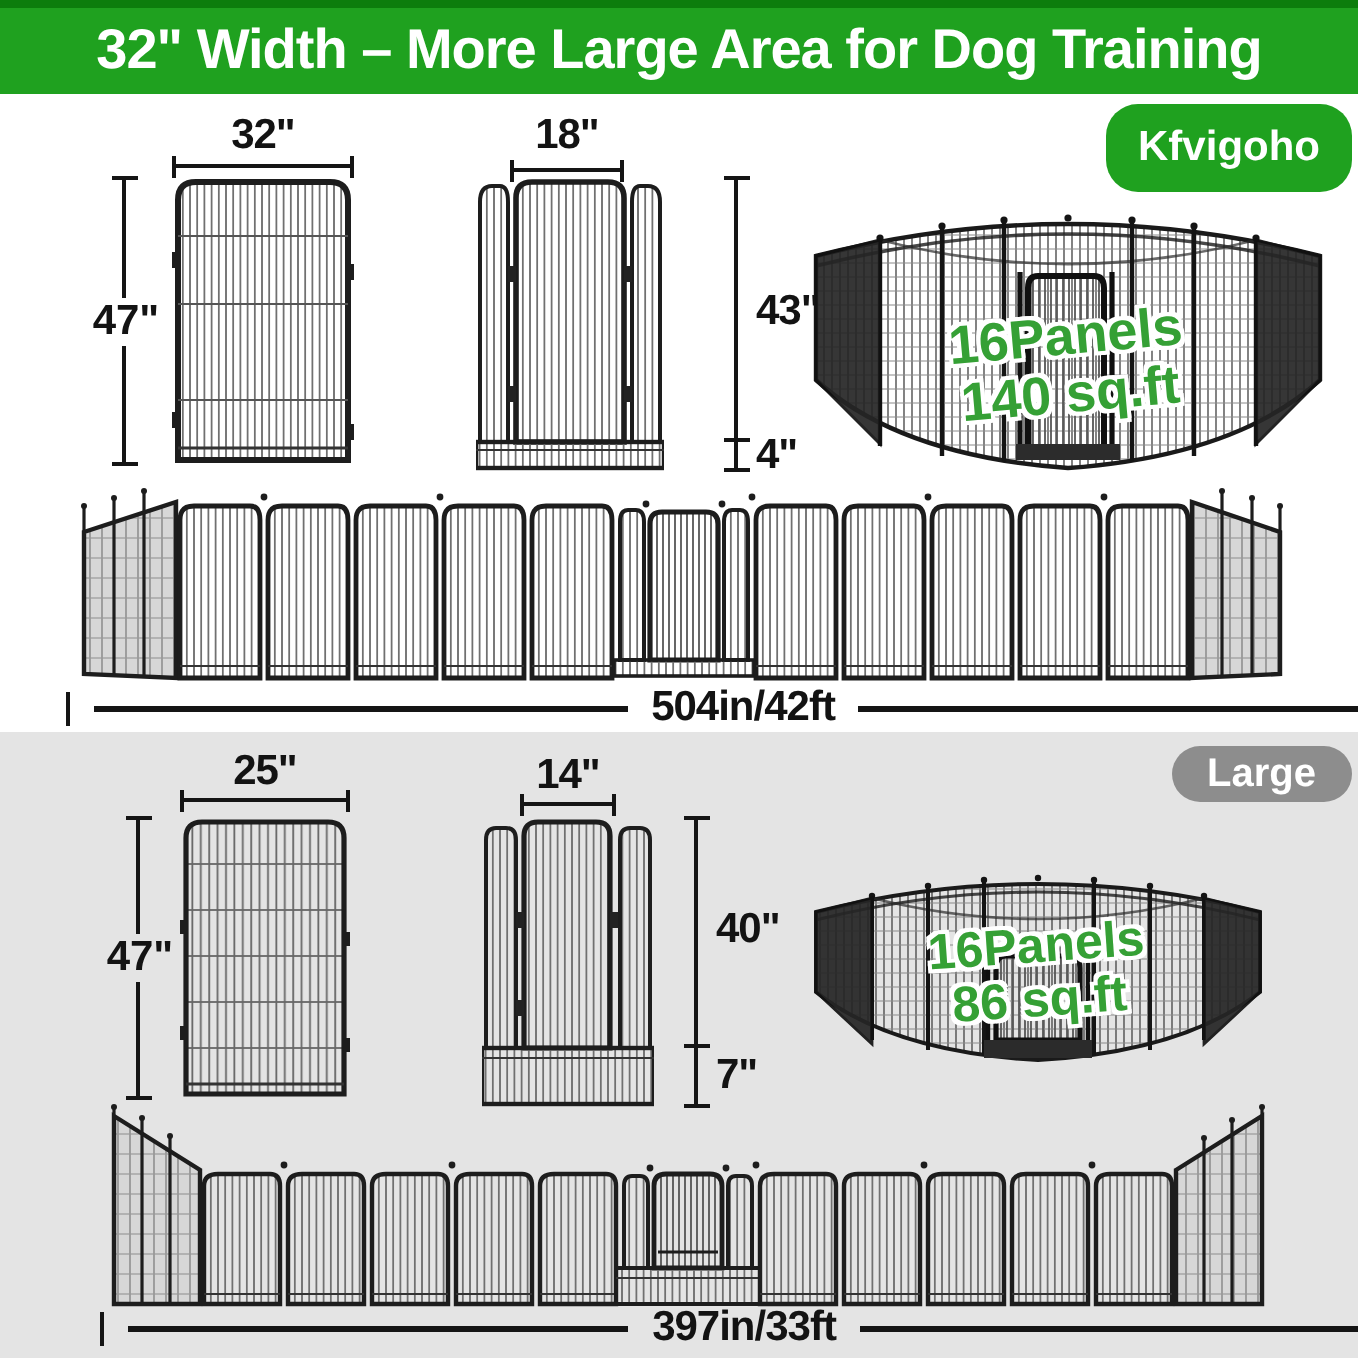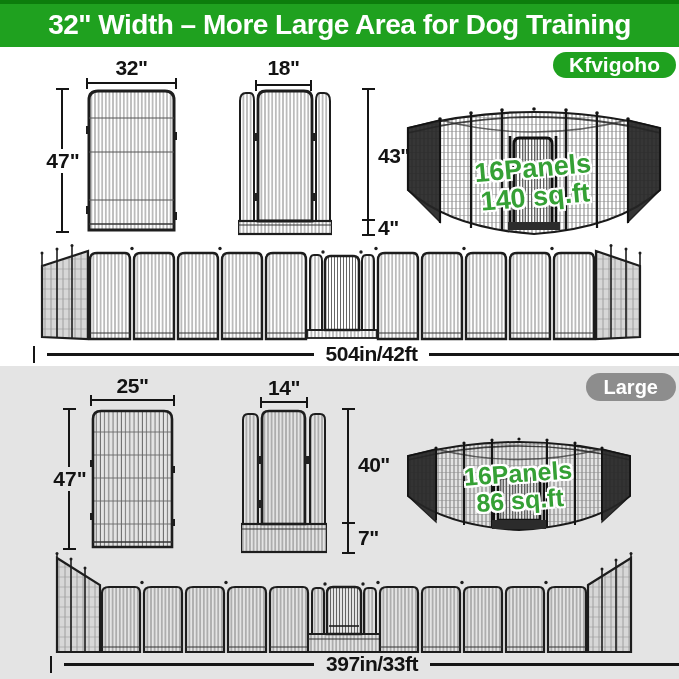--- a/index.html
+++ b/index.html
@@ -6,21 +6,21 @@
   .stage{position:relative;width:679px;height:679px;overflow:hidden;background:#ffffff;
          font-family:"Liberation Sans",sans-serif;color:#131313;}
   
   .banner{position:absolute;top:0;left:0;width:679px;height:47px;background:#1fa11f;
           border-top:4px solid #0c7d0c;box-sizing:border-box;}
   .banner span{display:block;text-align:center;line-height:42px;font-size:28px;font-weight:bold;
                color:#ffffff;letter-spacing:-0.5px;}
   
   .badge{position:absolute;color:#fff;font-weight:bold;border-radius:16px;
          display:flex;align-items:center;justify-content:center;}
-  .badge.green{top:52px;right:3px;height:26px;padding:0 16px;font-size:21px;background:#1fa11f;}
+  .badge.green{top:52px;right:3px;height:44px;padding:0 16px;font-size:21px;background:#1fa11f;}
   .badge.gray{top:373px;right:3px;height:28px;padding:0 18px;font-size:20px;background:#8d8d8d;}
   
   .others-bg{position:absolute;top:366px;left:0;width:679px;height:313px;background:#e4e4e4;}
   
   .dl{position:absolute;font-weight:bold;font-size:21px;color:#131313;letter-spacing:-0.5px;white-space:nowrap;}
   .dl.center{text-align:center;}
   .hdim{position:absolute;height:11px;}
   .hdim i{position:absolute;background:#151515;}
   .hdim .tl{left:0;top:0;bottom:0;width:2px;}
   .hdim .tr{right:0;top:0;bottom:0;width:2px;}

